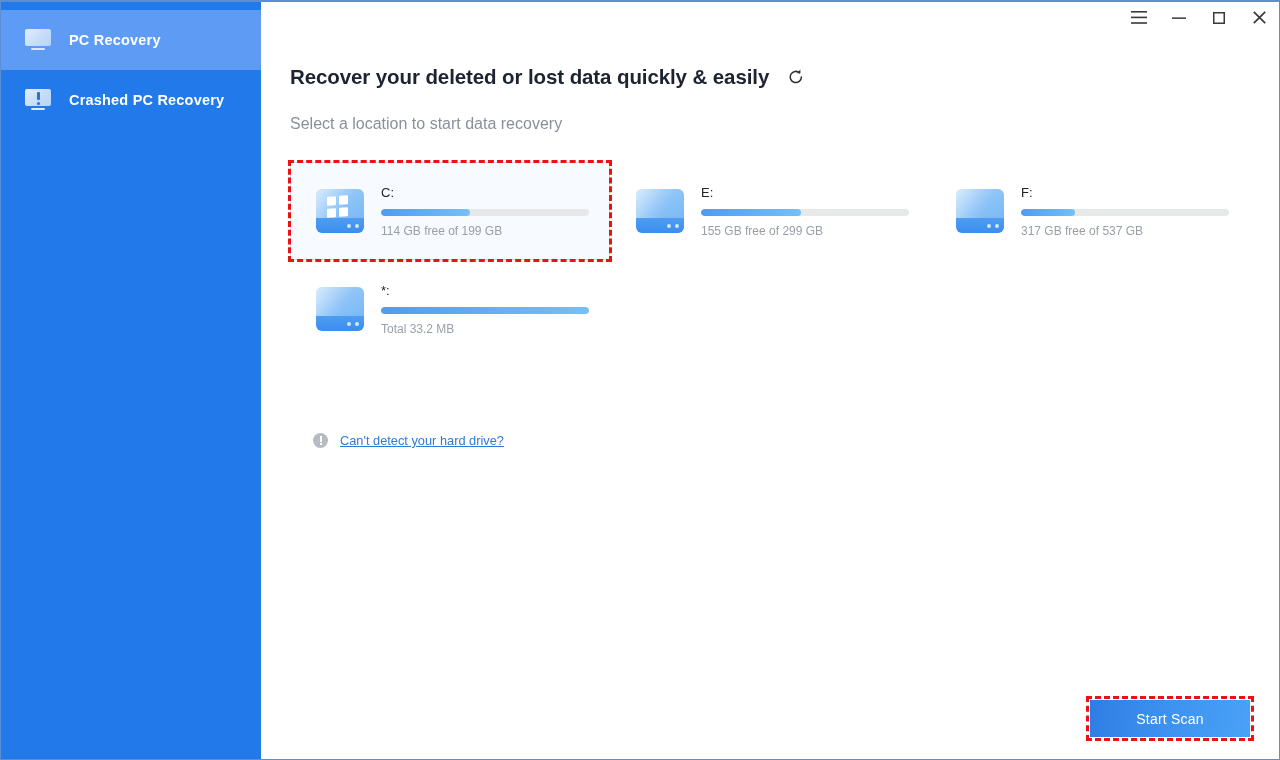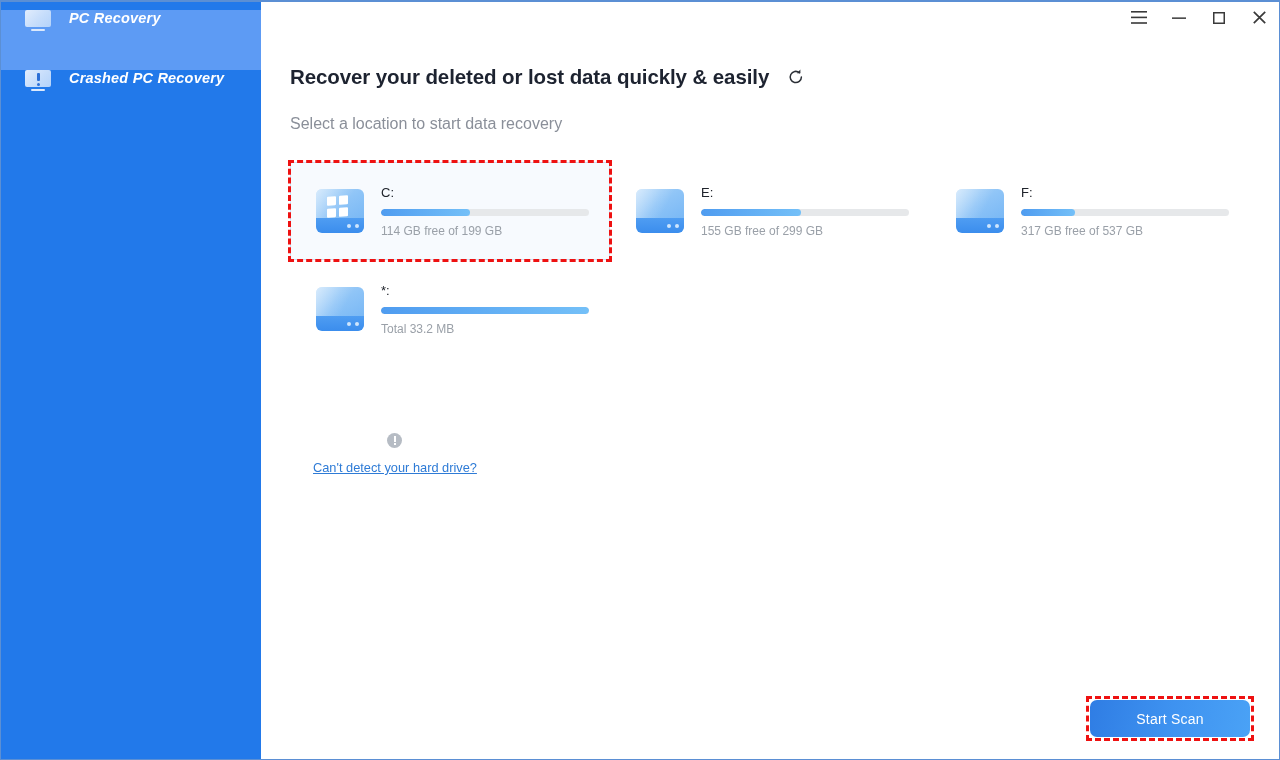--- a/index.html
+++ b/index.html
@@ -56,26 +56,25 @@
   .brand-title {
     color: #ffffff;
     font-size: 13.5px;
     letter-spacing: .1px;
     white-space: nowrap;
   }
 
   .nav { margin-top: 8px; }
   .nav-item {
     height: 60px;
-    display: flex; align-items: flex-start;
+    display: flex; align-items: center;
     padding-left: 24px;
     gap: 18px;
     color: #ffffff;
     cursor: pointer;
-    font-style: italic;
   }
   .nav-item.active { background: #5d9bf4; }
   .nav-label {
     font-size: 14.5px;
     font-weight: bold;
     letter-spacing: .2px;
     white-space: nowrap;
   }
 
   .mon-icon { width: 26px; height: 22px; flex: none; position: relative; }
@@ -238,21 +237,21 @@
   .drive-cap {
     font-size: 12px;
     color: #9aa0a8;
     white-space: nowrap;
   }
 
   
   .detect {
     position: absolute;
     left: 52px; top: 400px;
-    display: flex; align-items: center; gap: 12px; flex-direction: column;
+    display: flex; align-items: center; gap: 12px;
   }
   .warn-icon {
     width: 15px; height: 15px;
     border-radius: 50%;
     background: #b6bcc4;
     position: relative; flex: none;
   }
   .warn-icon::before {
     content: "";
     position: absolute; left: 6.5px; top: 3px;
@@ -273,21 +272,21 @@
 
   
   .scan-wrap {
     position: absolute;
     left: 829px; top: 667px;
     width: 160px; height: 37px;
   }
   .scan-btn {
     width: 100%; height: 100%;
     border: none;
-    border-radius: 7px;
+    border-radius: 0;
     background: linear-gradient(100deg,#2f7de4 0%, #3e92f0 50%, #4aa2f6 100%);
     color: #ffffff;
     font-size: 14px;
     font-family: "Liberation Sans", sans-serif;
     cursor: pointer;
     letter-spacing: .2px;
   }
   .scan-wrap::after {
     content: "";
     position: absolute;

